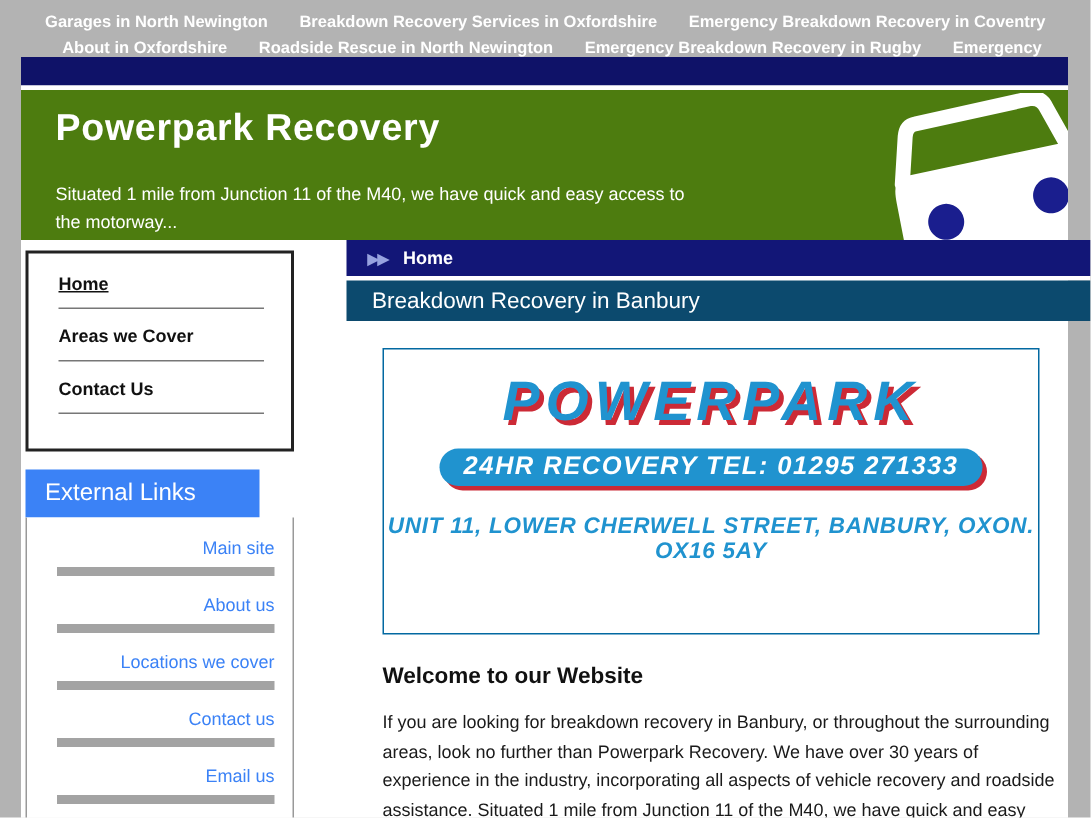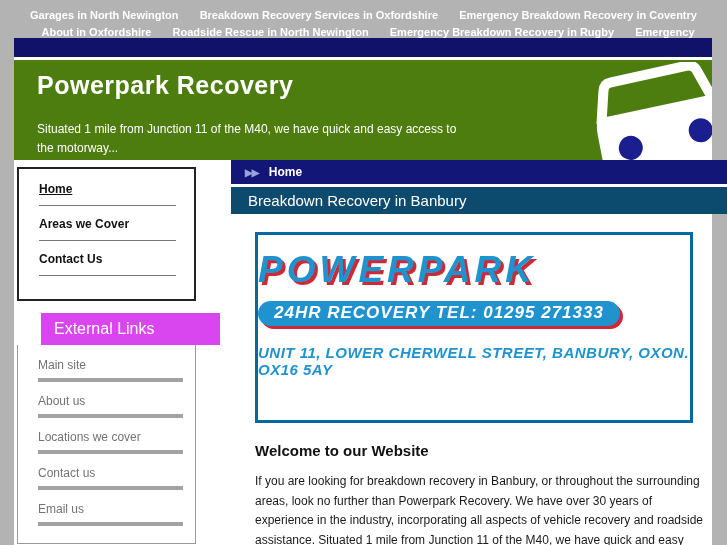--- a/index.html
+++ b/index.html
@@ -47,52 +47,53 @@
     padding:13px 0 12px 0;
   }
   .nav-item {
     display:block; font-size:12px; font-weight:bold; color:#111111;
     padding-left:20px; cursor:pointer;
   }
   .nav-item.current { text-decoration:underline; }
   .nav-sep { border-bottom:1px solid #777777; margin:9px 18px 11px 20px; }
 
   .section-header {
-    width:179px; background:#d946ef; color:#ffffff;
-    font-size:16px; padding:7px 0 7px 13px; margin-top:12px;margin-left:24px;
+    width:156px; background:#3b82f6; color:#ffffff;
+    font-size:16px; padding:7px 0 7px 13px; margin-top:12px;
   }
   .side-box {
     width:179px; border:1px solid #999999; border-top:none;
     background:#ffffff; padding:13px 0 5px 0;
   }
   .ext-link {
-    display:block; font-size:12px; color:#737373; cursor:pointer;
+    display:block; font-size:12px; color:#3b82f6; cursor:pointer;
     margin:0 12px 12px 20px; padding-bottom:6px;
-    border-bottom:4px solid #a3a3a3;
+    border-bottom:6px solid #a3a3a3;
+    text-align:right;
   }
 
   
   .main { flex:1; margin-left:14px; }
   .breadcrumb {
     height:24px; background:#121677; color:#ffffff;
     font-size:12px; font-weight:bold; line-height:24px; padding-left:14px;
   }
   .crumb-arrows { color:#97a3df; font-size:10px; margin-right:7px; letter-spacing:-1px; }
   .crumb-link { color:#ffffff; cursor:pointer; }
   .bar-gap { height:3px; background:#ffffff; }
   .page-title-bar {
     height:27px; background:#0c4a6e; color:#ffffff;
     font-size:15px; line-height:27px; padding-left:17px;
   }
   .main-inner { padding:18px 16px 0 24px; }
 
   
   .logo-box {
-    width:438px; height:191px; border:3px solid #0369a1; background:#ffffff;
-    overflow:hidden;
+    width:438px; height:191px; border:1px solid #0369a1; background:#ffffff;
+    text-align:center; overflow:hidden;
   }
   .logo-line {
     font-size:37px; font-weight:bold; font-style:italic;
     color:#2093cf; letter-spacing:4px; line-height:40px;
     text-shadow:3px 3px 0 #cc2a36;
   }
   .logo-line.first { margin-top:15px; }
   .phone-capsule {
     display:inline-block; margin-top:11px;
     background:#2093cf; color:#ffffff;

